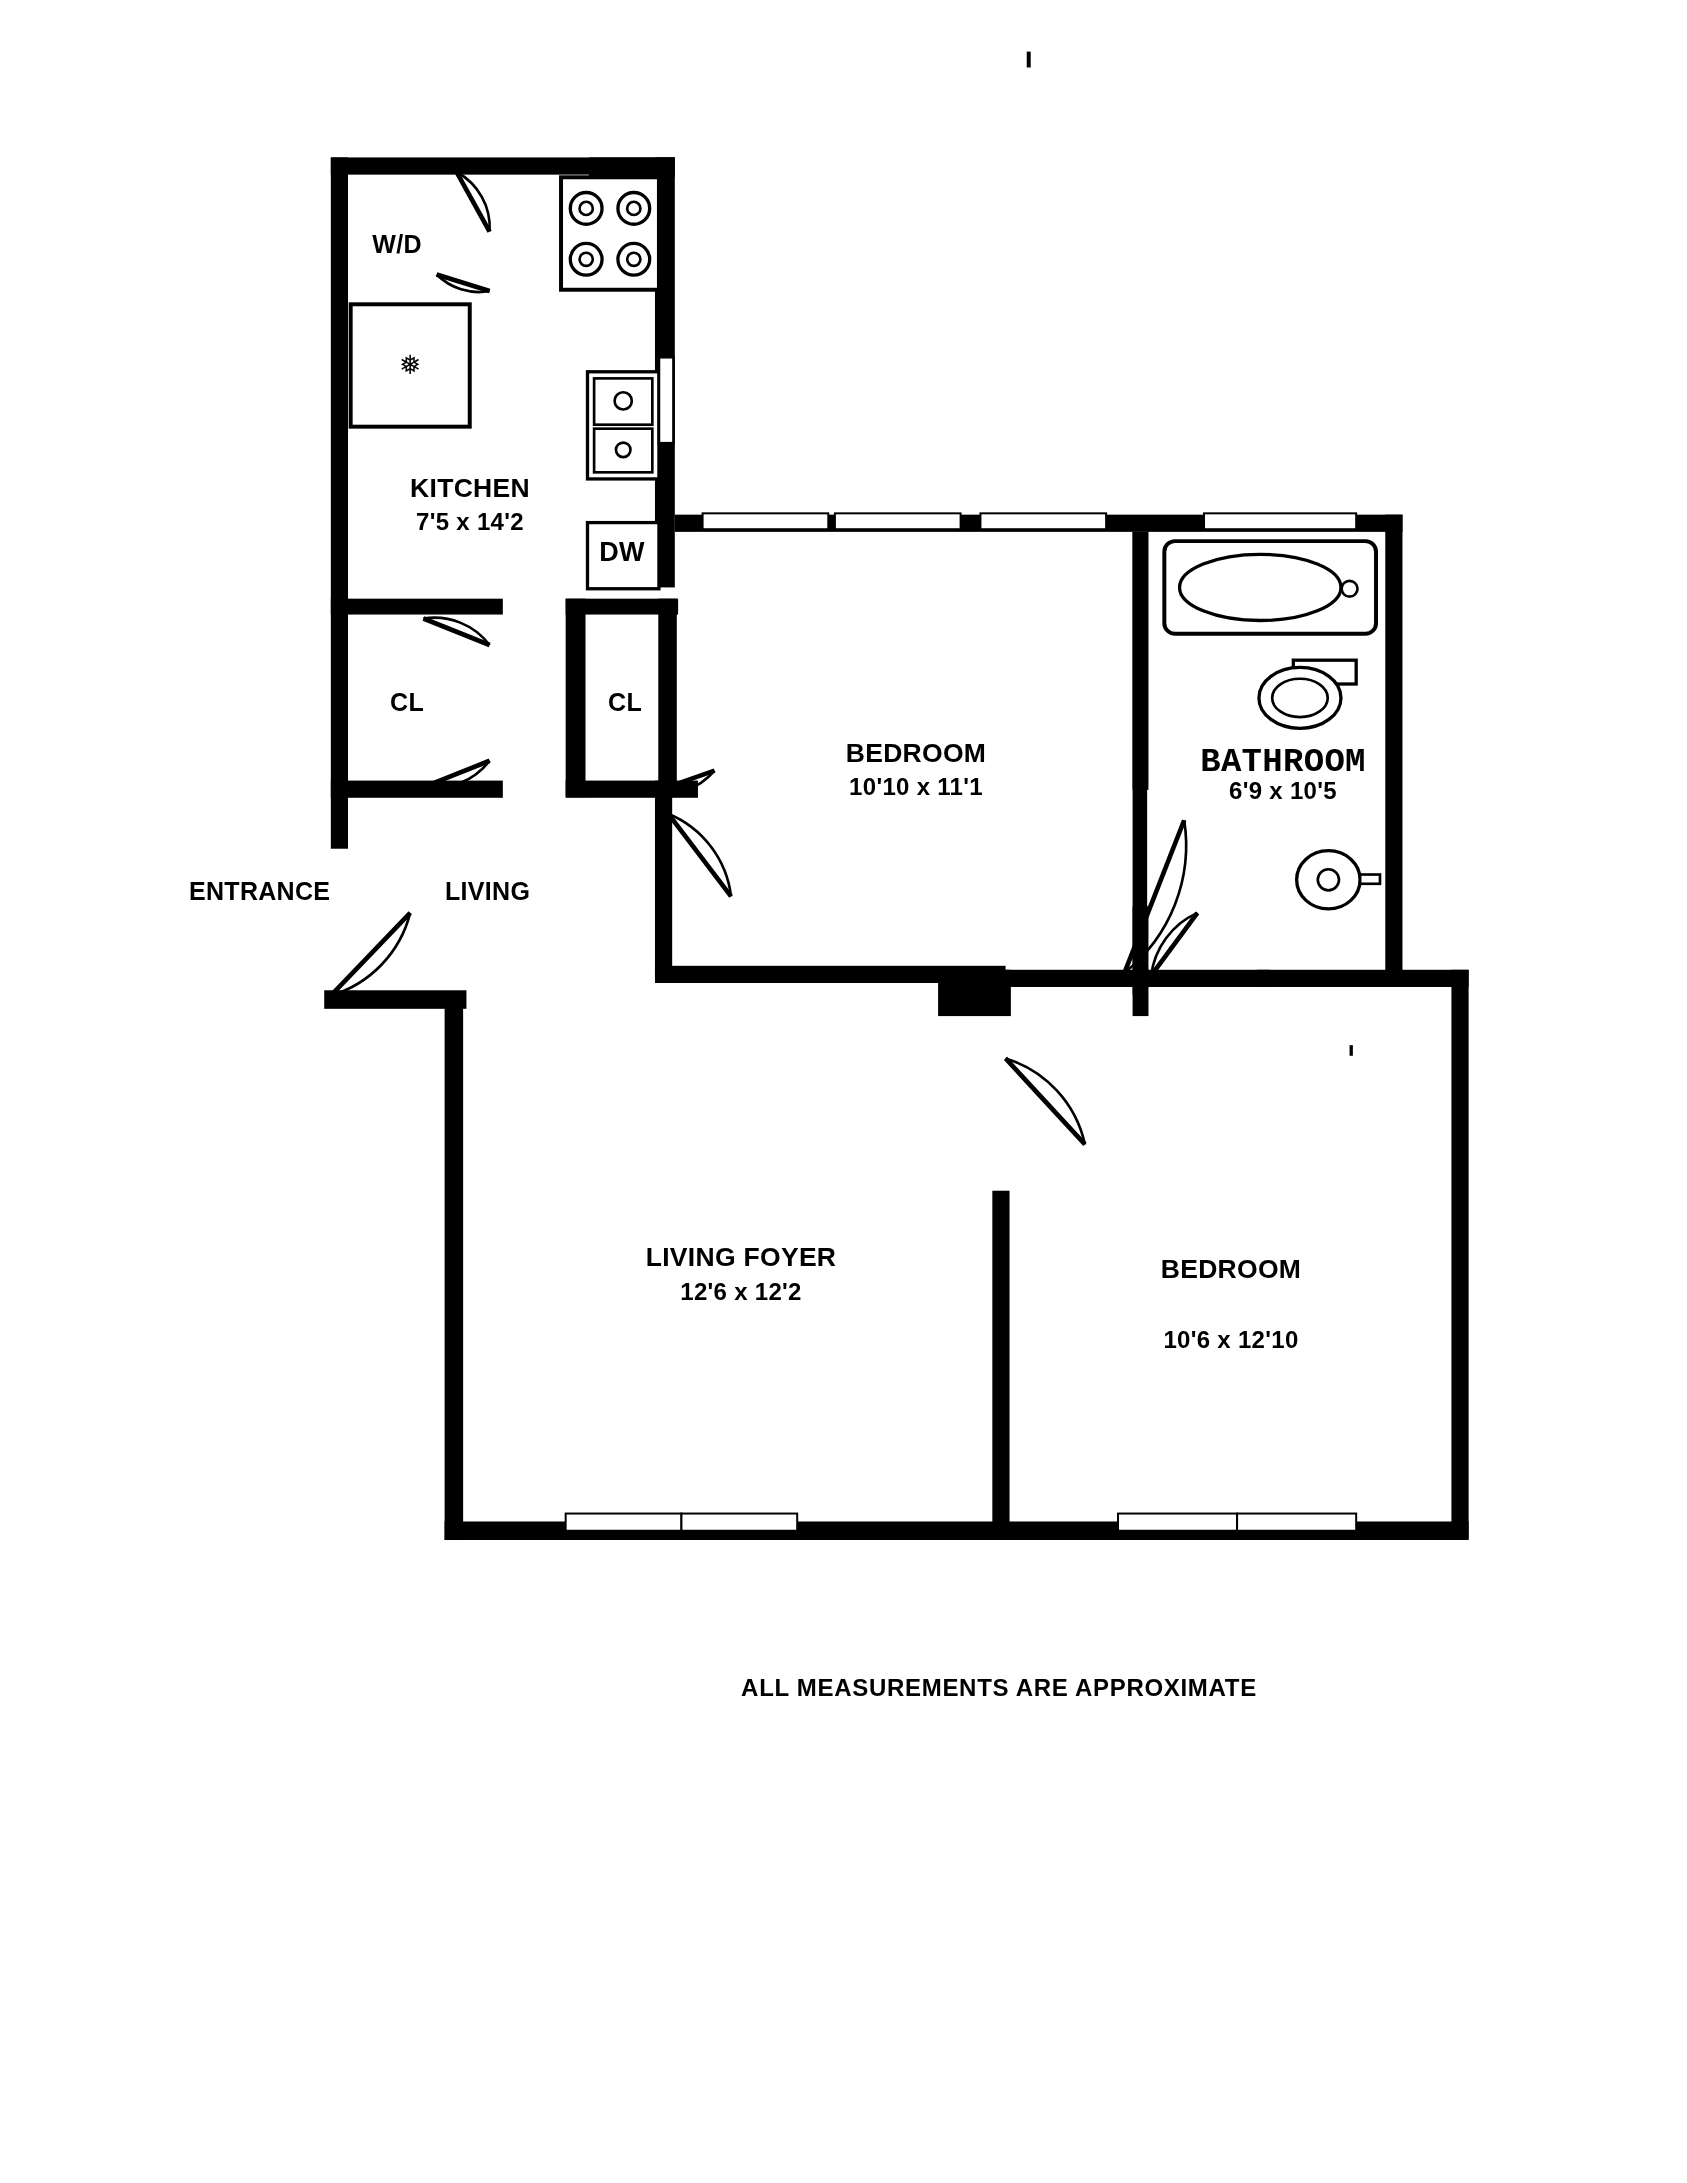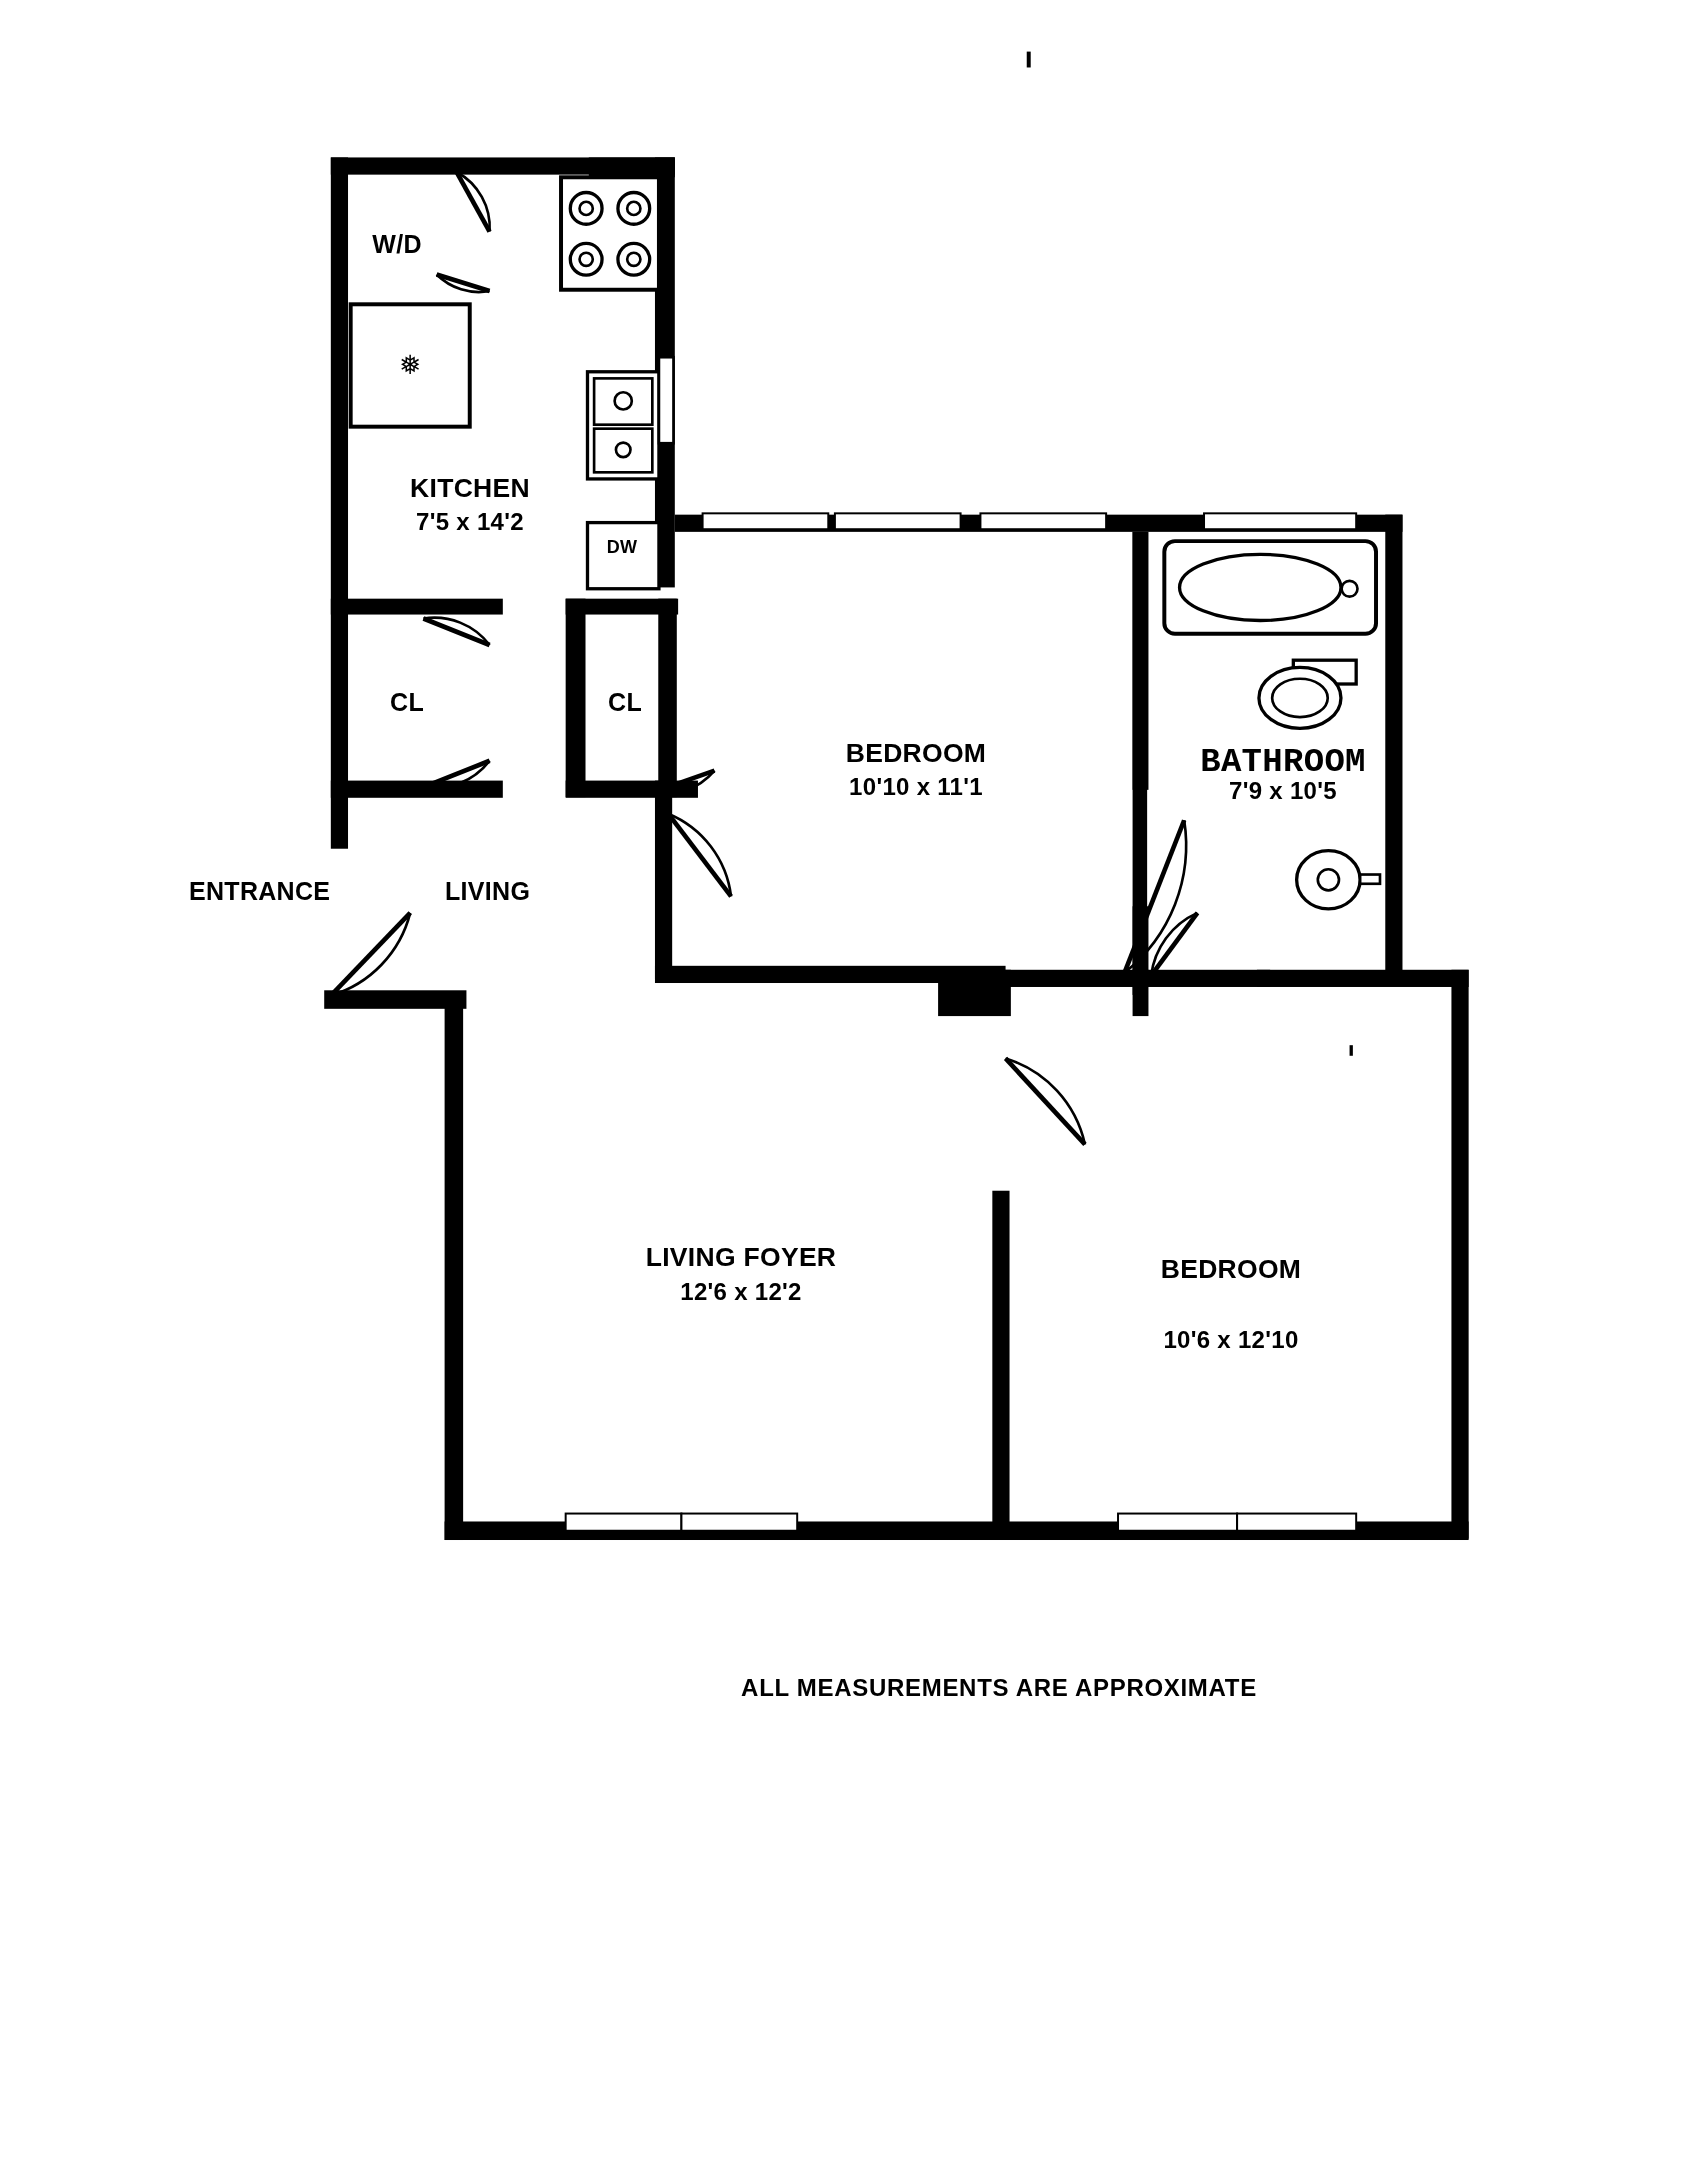--- a/index.html
+++ b/index.html
@@ -200,30 +200,30 @@
       <rect x="1552" y="78" width="6" height="24"></rect>
       <rect x="2040" y="1580" width="5" height="16"></rect>
     </g>
   </svg>
 
   <div class="lbl lbl-small center" style="left:397px; top:230px;">W/D</div>
 
   <div class="lbl lbl-room-name center" style="left:470px; top:473px;">KITCHEN</div>
   <div class="lbl lbl-room-dims center" style="left:470px; top:508px;">7'5 x 14'2</div>
 
-  <div class="lbl lbl-small center" style="left:622px; top:537px; font-size:18px;">DW</div>
+  <div class="lbl lbl-small center" style="left:622px; top:537px; font-size:27px;">DW</div>
 
   <div class="lbl lbl-small center" style="left:407px; top:688px;">CL</div>
   <div class="lbl lbl-small center" style="left:625px; top:688px;">CL</div>
 
   <div class="lbl lbl-room-name center" style="left:916px; top:738px;">BEDROOM</div>
   <div class="lbl lbl-room-dims center" style="left:916px; top:773px;">10'10 x 11'1</div>
 
   <div class="lbl lbl-room-name center" style="left:1283px; top:743px; font-size:34px;font-family:Liberation Mono, monospace;">BATHROOM</div>
-  <div class="lbl lbl-room-dims center" style="left:1283px; top:777px;">7'9 x 10'5</div>
+  <div class="lbl lbl-room-dims center" style="left:1283px; top:777px;">6'9 x 10'5</div>
 
   <div class="lbl lbl-small" style="left:189px; top:877px;">ENTRANCE</div>
   <div class="lbl lbl-small" style="left:445px; top:877px;">LIVING</div>
 
   <div class="lbl lbl-room-name center" style="left:741px; top:1242px;">LIVING FOYER</div>
   <div class="lbl lbl-room-dims center" style="left:741px; top:1278px;">12'6 x 12'2</div>
 
   <div class="lbl lbl-room-name center" style="left:1231px; top:1254px;">BEDROOM</div>
   <div class="lbl lbl-room-dims center" style="left:1231px; top:1289px;margin-top:37px;">10'6 x 12'10</div>
 

